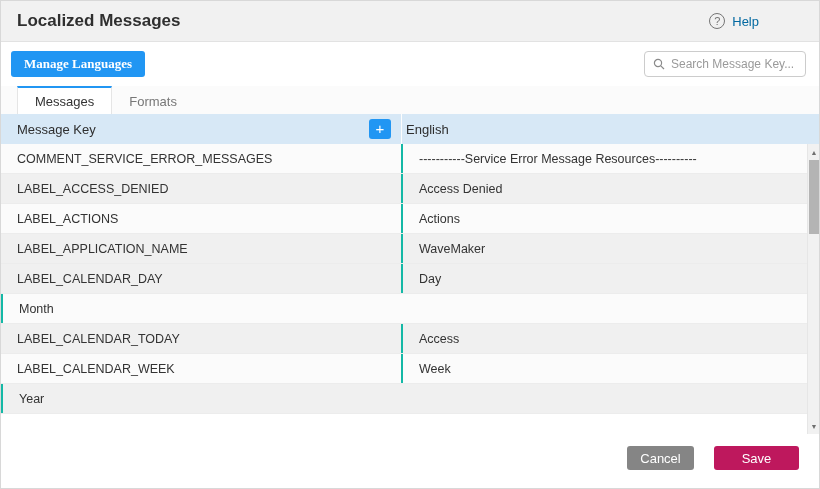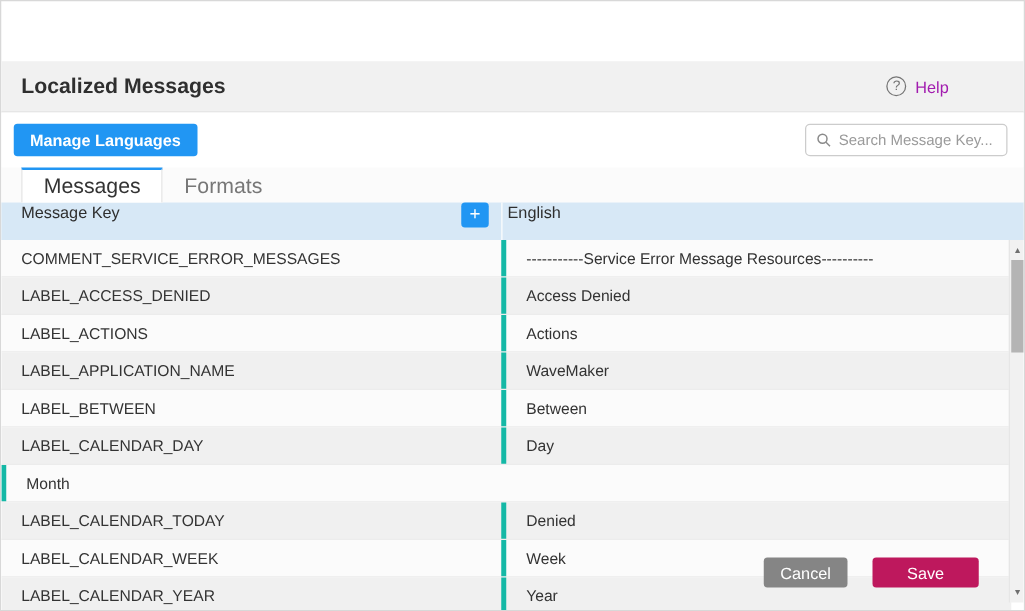--- a/index.html
+++ b/index.html
@@ -8,104 +8,103 @@
   .app {
     width: 820px; height: 489px; background: #fff; position: relative;
     border: 1px solid #d8d8d8; overflow: hidden;
   }
 
   
   .titlebar {
     height: 41px; background: #f1f1f1; border-bottom: 1px solid #e2e2e2;
     display: flex; align-items: center; justify-content: space-between;
     padding: 16px 16px;
-    margin-top: 48px;
   }
   .title { font-size: 17px; font-weight: 700; color: #2f2f2f; }
   .help { display: flex; align-items: center; gap: 7px; margin-right: 44px; cursor: pointer; }
   .help-icon {
     width: 16px; height: 16px; border: 1px solid #757575; border-radius: 50%;
     color: #757575; font-size: 11px; line-height: 14px; text-align: center;
     display: inline-block;
   }
-  .help-label { font-size: 13px; color: #a21caf; }
+  .help-label { font-size: 13px; color: #0369a1; }
 
   
   .toolbar {
     height: 44px; background: #fff; display: flex; align-items: center;
     justify-content: space-between; padding: 0 13px 0 10px;
   }
   .btn-manage {
     background: #2196f3; color: #fff; border: none; border-radius: 3px;
     height: 26px; padding: 0 13px; font-size: 13px; font-weight: 700;
-    font-family: Liberation Sans, sans-serif; cursor: pointer;
+    font-family: Liberation Serif, serif; cursor: pointer;
   }
   .search-box {
     width: 162px; height: 26px; border: 1px solid #ccc; border-radius: 4px;
     display: flex; align-items: center; padding: 4px 8px; gap: 6px; background: #fff;
   }
   .search-box svg { flex: 0 0 auto; }
   .search-box input {
     border: none; outline: none; width: 100%; font-size: 12px; color: #333;
     font-family: "Liberation Sans", sans-serif; background: transparent;
   }
   .search-box input::placeholder { color: #9a9a9a; }
 
   
   .tabbar { height: 28px; display: flex; padding-left: 16px; background: #fbfbfb; }
   .tab {
-    padding: 0 17px; display: flex; align-items: center; font-size: 17px;
+    padding: 0 17px; display: flex; align-items: center; font-size: 13px;
     color: #777; cursor: pointer; border-top: 2px solid transparent;
   }
   .tab.active {
     background: #fff; color: #333; border-top: 2px solid #2196f3;
     border-left: 1px solid #e5e5e5; border-right: 1px solid #e5e5e5;
   }
 
   
   .thead { height: 30px; background: #d7e8f6; display: flex; }
-  .th { display: flex; font-size: 13px; color: #2e2e2e; }
+  .th { display: flex; align-items: center; font-size: 13px; color: #2e2e2e; }
   .th.key-col { width: 400px; padding: 0 10px 0 16px; justify-content: space-between; }
   .th.val-col { flex: 1; padding-left: 4px; border-left: 1px solid #fdfdfd; }
   .plus-btn {
     width: 22px; height: 20px; background: #2196f3; color: #fff; border: none;
     border-radius: 3px; font-size: 15px; line-height: 18px; cursor: pointer;
     display: flex; align-items: center; justify-content: center;
     font-family: "Liberation Sans", sans-serif;
   }
 
   
   .tbody { position: relative; height: 318px; overflow: hidden; background: #fff; }
   .rows { width: 808px; }
   .trow { height: 30px; display: flex; border-bottom: 1px solid #ececec; cursor: pointer; }
   .trow.odd  { background: #fbfbfb; }
   .trow.even { background: #f0f0f0; }
   .tcell { display: flex; align-items: center; font-size: 12.5px; color: #333; }
   .tcell.key { width: 400px; padding-left: 16px; }
-  .tcell.val { flex: 1; padding-left: 16px; border-left: 4px solid #14b8a6; }
+  .tcell.val { flex: 1; padding-left: 16px; border-left: 2px solid #14b8a6; }
 
   
   .vscroll {
     position: absolute; top: 0; right: 0; width: 12px; height: 290px;
     background: #f1f1f1; border-left: 1px solid #e6e6e6;
   }
   .scroll-arrow {
     position: absolute; left: 0; width: 12px; height: 14px; color: #6f6f6f;
     font-size: 7px; display: flex; align-items: center; justify-content: center;
     cursor: pointer;
   }
   .scroll-arrow.up { top: 1px; }
   .scroll-arrow.down { bottom: 1px; }
   .scroll-thumb {
     position: absolute; left: 1px; top: 16px; width: 10px; height: 74px;
     background: #b4b4b4; cursor: grab;
   }
 
   
-  .footer { position: absolute; right: 36px; bottom: 18px; display: flex; gap: 20px; padding-left: 44px; }
+  .footer { position: absolute; right: 20px; bottom: 18px; display: flex; gap: 20px; padding-left: 44px; }
   .btn-footer {
     height: 24px; border: none; border-radius: 3px; color: #fff; font-size: 13px;
     font-family: "Liberation Sans", sans-serif; cursor: pointer;
   }
   .btn-cancel { width: 67px; background: #858585; }
   .btn-save { width: 85px; background: #be185d; }
 </style>
 </head>
 <body>
 
@@ -158,41 +157,36 @@
           <div class="tcell val">Access Denied</div>
         </div>
         <div class="trow odd">
           <div class="tcell key">LABEL_ACTIONS</div>
           <div class="tcell val">Actions</div>
         </div>
         <div class="trow even">
           <div class="tcell key">LABEL_APPLICATION_NAME</div>
           <div class="tcell val">WaveMaker</div>
         </div>
-        <div class="trow odd">
-          <div class="tcell key">LABEL_BETWEEN</div>
-          <div class="tcell val">Between</div>
-        </div>
         <div class="trow even">
           <div class="tcell key">LABEL_CALENDAR_DAY</div>
           <div class="tcell val">Day</div>
         </div>
         <div class="trow odd">
           <div class="tcell val">Month</div>
         </div>
         <div class="trow even">
           <div class="tcell key">LABEL_CALENDAR_TODAY</div>
-          <div class="tcell val">Denied</div>
+          <div class="tcell val">Access</div>
         </div>
         <div class="trow odd">
           <div class="tcell key">LABEL_CALENDAR_WEEK</div>
           <div class="tcell val">Week</div>
         </div>
         <div class="trow even">
-          <div class="tcell key">LABEL_CALENDAR_YEAR</div>
           <div class="tcell val">Year</div>
         </div>
       </div>
 
     <div class="vscroll">
       <div class="scroll-arrow up">▲</div>
       <div class="scroll-thumb"></div>
       <div class="scroll-arrow down">▼</div>
     </div>
   </div>

